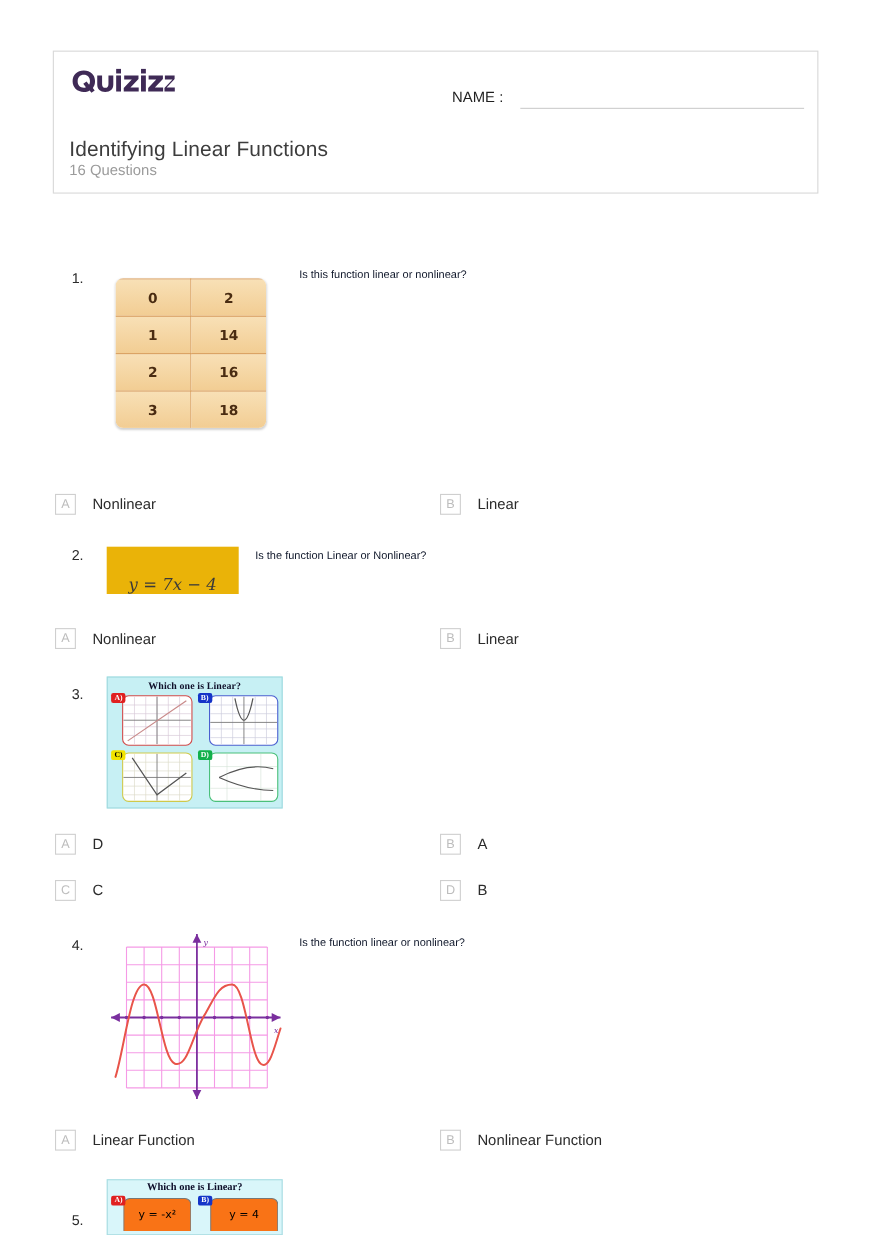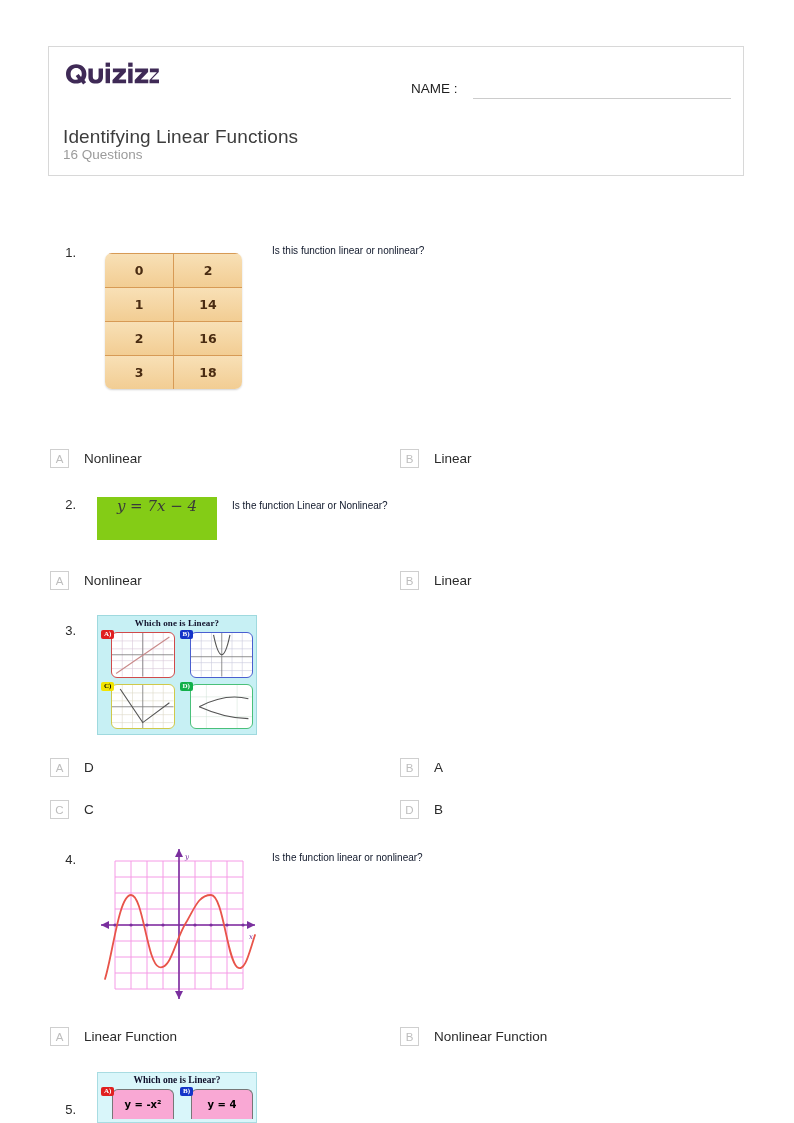--- a/index.html
+++ b/index.html
@@ -158,23 +158,23 @@
     color: #4a2c12;
     font-weight: bold;
     border-top: 1px solid #d79a55;
     border-right: 1px solid #d79a55;
   }
   .io-table td:last-child { border-right: none; }
 
   
   .formula-box {
     position: absolute;
-    background: #84cc16;
+    background: #eab308;
     display: flex;
-    align-items: flex-start;
+    align-items: flex-end;
     justify-content: center;
   }
   .formula {
     font-family: "DejaVu Serif", serif;
     font-style: italic;
     font-size: 15px;
     color: #3a3a3a;
   }
 
   
@@ -280,29 +280,29 @@
     border-radius: 2px;
     z-index: 3;
     line-height: 9px;
   }
   .wil2-eq {
     position: absolute;
     left: 13px;
     top: 3px;
     right: 2px;
     bottom: 0;
-    background: #f9a8d4;
+    background: #f97316;
     border: 1px solid #777;
     border-bottom: none;
     border-radius: 6px 6px 0 0;
     display: flex;
     align-items: center;
     justify-content: center;
     font-family: "DejaVu Sans", sans-serif;
-    font-weight: bold;
+    font-weight: normal;
     font-size: 10px;
     color: #000;
   }
 </style>
 </head>
 <body>
 
 <div class="page">
 
   <div class="header-box">

